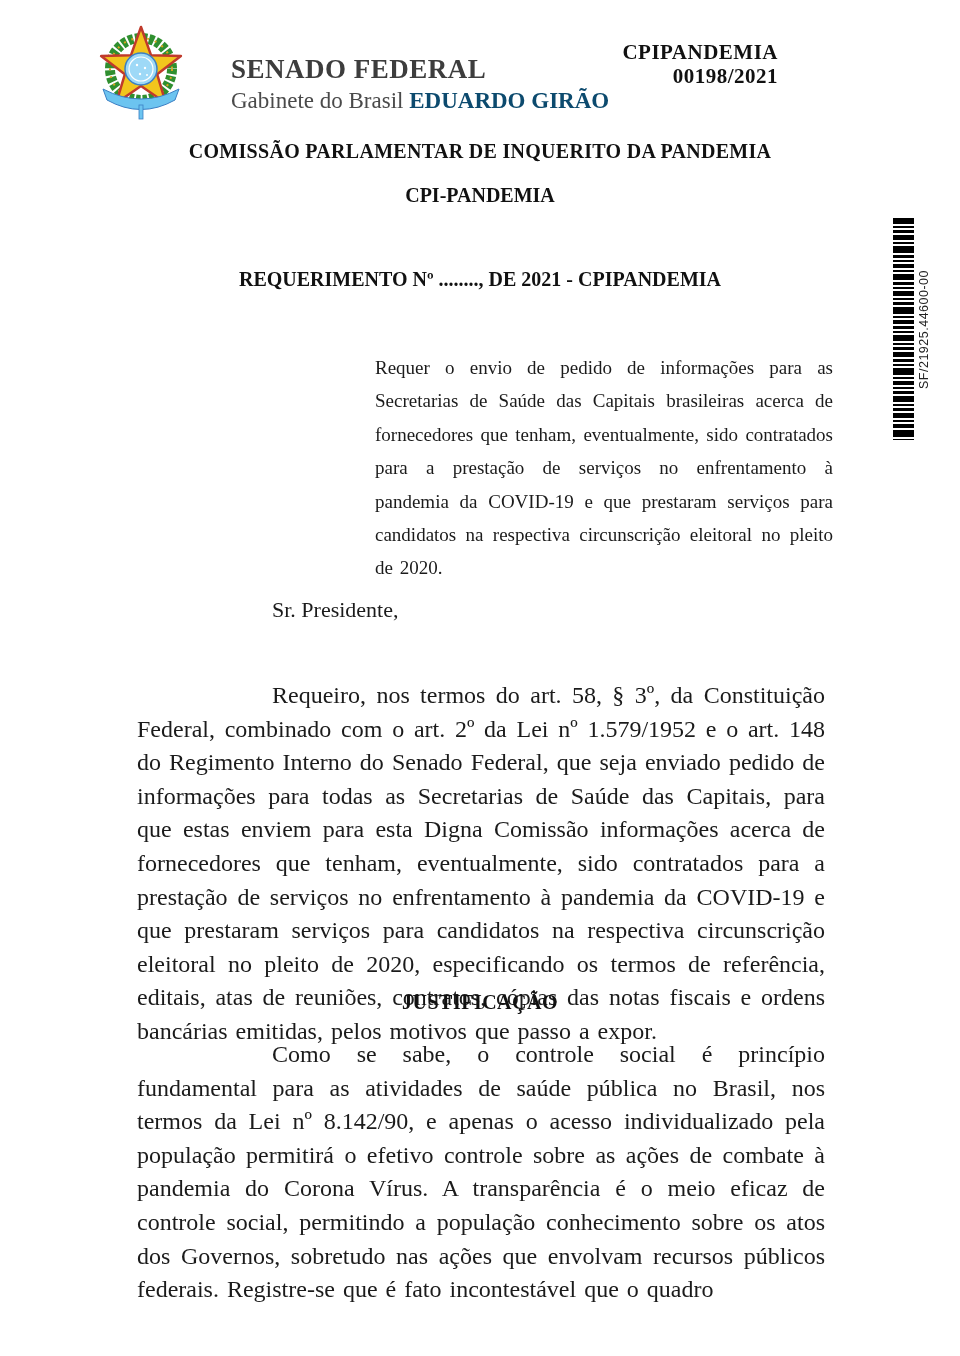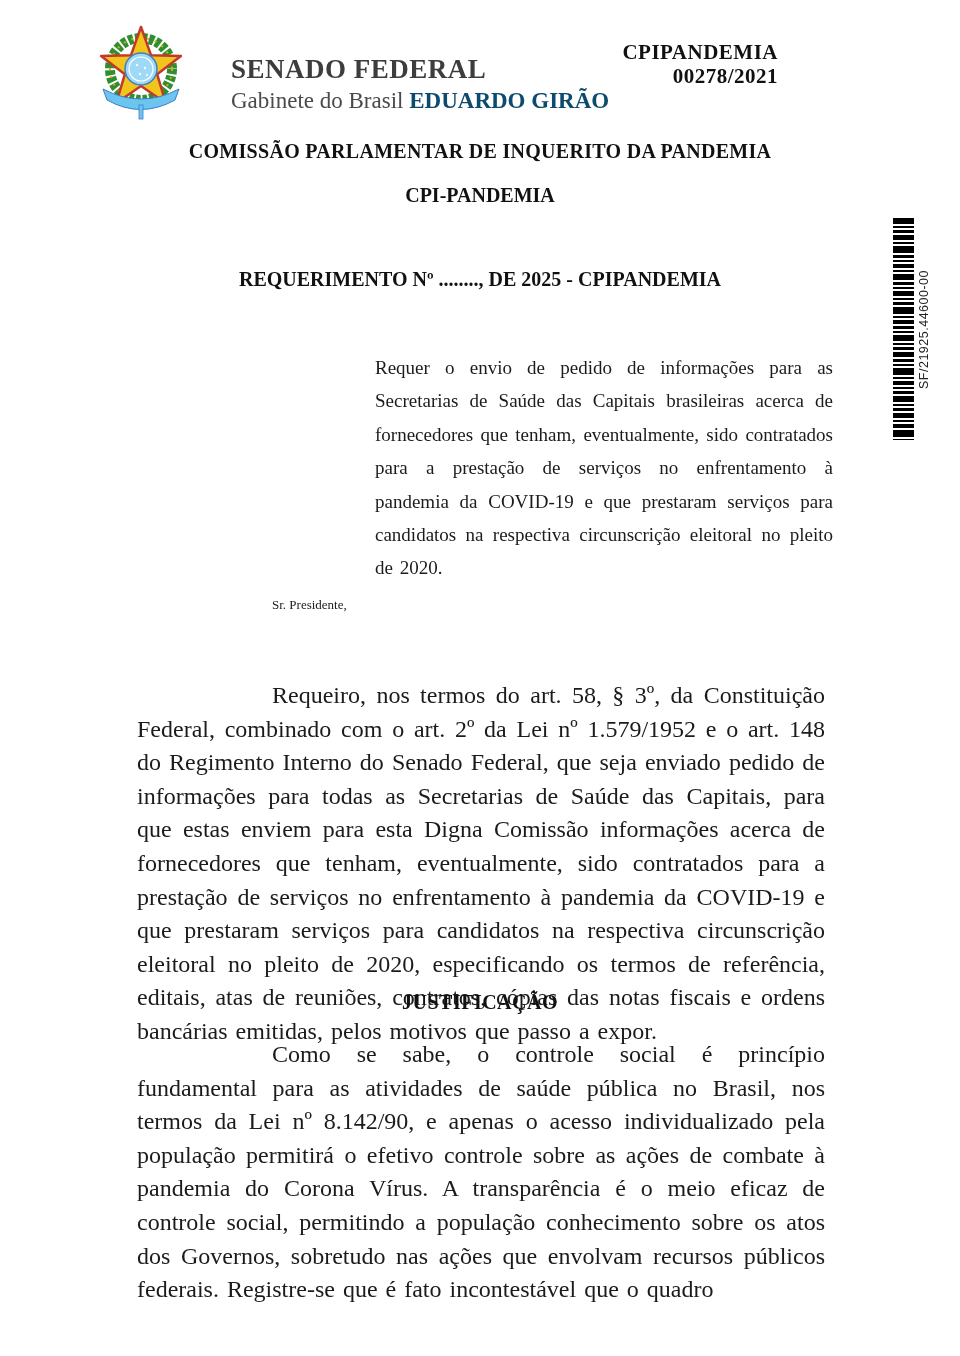--- a/index.html
+++ b/index.html
@@ -35,21 +35,21 @@
   }
   
   .centered{position:absolute;left:0;width:100%;text-align:center;font-weight:bold;font-size:20px;color:#111;}
   .committee-title{top:140px;letter-spacing:.3px;}
   .cpi-subtitle{top:184px;}
   .request-title{top:268px;}
   .summary{
     position:absolute;left:375px;top:351px;width:458px;
     font-size:19px;line-height:33.4px;text-align:justify;word-spacing:2px;
   }
-  .salutation{position:absolute;left:272px;top:597px;font-size:13px;}
+  .salutation{position:absolute;left:272px;top:597px;font-size:22px;}
   .body-par{
     position:absolute;left:137px;width:688px;
     font-size:24px;line-height:33.6px;text-align:justify;
     text-indent:135px;word-spacing:2px;
   }
   .para1{top:679px;}
   .justification-heading{top:991px;letter-spacing:.5px;}
   .para2{top:1038px;}
 </style>
 </head>
@@ -71,21 +71,21 @@
     <rect x="44" y="80" width="4" height="14" fill="#6cc4f0" stroke="#3b7fc4" stroke-width=".8"></rect>
   </svg>
 
   <div class="header-text">
     <div class="org-name">SENADO FEDERAL</div>
     <div class="office-line"><span>Gabinete do Brasil </span><span class="senator-name">EDUARDO GIRÃO</span></div>
   </div>
 
   <div class="stamp">
     <div>CPIPANDEMIA</div>
-    <div>00278/2021</div>
+    <div>00198/2021</div>
   </div>
 
   <div class="barcode">
     <div class="barcode-bars">
         <div class="bar" style="height: 6px; margin-bottom: 2px;"></div>
         <div class="bar" style="height: 2px; margin-bottom: 2px;"></div>
         <div class="bar" style="height: 3px; margin-bottom: 2px;"></div>
         <div class="bar" style="height: 5px; margin-bottom: 2px;"></div>
         <div class="bar" style="height: 2px; margin-bottom: 2px;"></div>
         <div class="bar" style="height: 7px; margin-bottom: 2px;"></div>
@@ -122,21 +122,21 @@
         <div class="bar" style="height: 2px; margin-bottom: 2px;"></div>
         <div class="bar" style="height: 4px; margin-bottom: 2px;"></div>
         <div class="bar" style="height: 7px; margin-bottom: 2px;"></div>
         <div class="bar" style="height: 3px; margin-bottom: 2px;"></div>
       </div>
     <div class="barcode-label">SF/21925.44600-00</div>
   </div>
 
   <div class="centered cpi-subtitle">CPI-PANDEMIA</div>
   <div class="centered committee-title">COMISSÃO PARLAMENTAR DE INQUERITO DA PANDEMIA</div>
-  <div class="centered request-title">REQUERIMENTO Nº ........, DE 2025 - CPIPANDEMIA</div>
+  <div class="centered request-title">REQUERIMENTO Nº ........, DE 2021 - CPIPANDEMIA</div>
 
   <div class="summary">Requer o envio de pedido de informações para as Secretarias de Saúde das Capitais brasileiras acerca de fornecedores que tenham, eventualmente, sido contratados para a prestação de serviços no enfrentamento à pandemia da COVID-19 e que prestaram serviços para candidatos na respectiva circunscrição eleitoral no pleito de 2020.</div>
 
   <div class="salutation">Sr. Presidente,</div>
 
   <div class="body-par para1">Requeiro, nos termos do art. 58, § 3º, da Constituição Federal, combinado com o art. 2º da Lei nº 1.579/1952 e o art. 148 do Regimento Interno do Senado Federal, que seja enviado pedido de informações para todas as Secretarias de Saúde das Capitais, para que estas enviem para esta Digna Comissão informações acerca de fornecedores que tenham, eventualmente, sido contratados para a prestação de serviços no enfrentamento à pandemia da COVID-19 e que prestaram serviços para candidatos na respectiva circunscrição eleitoral no pleito de 2020, especificando os termos de referência, editais, atas de reuniões, contratos, cópias das notas fiscais e ordens bancárias emitidas, pelos motivos que passo a expor.</div>
 
   <div class="centered justification-heading">JUSTIFICAÇÃO</div>
 
   <div class="body-par para2">Como se sabe, o controle social é princípio fundamental para as atividades de saúde pública no Brasil, nos termos da Lei nº 8.142/90, e apenas o acesso individualizado pela população permitirá o efetivo controle sobre as ações de combate à pandemia do Corona Vírus. A transparência é o meio eficaz de controle social, permitindo a população conhecimento sobre os atos dos Governos, sobretudo nas ações que envolvam recursos públicos federais. Registre-se que é fato incontestável que o quadro</div>

